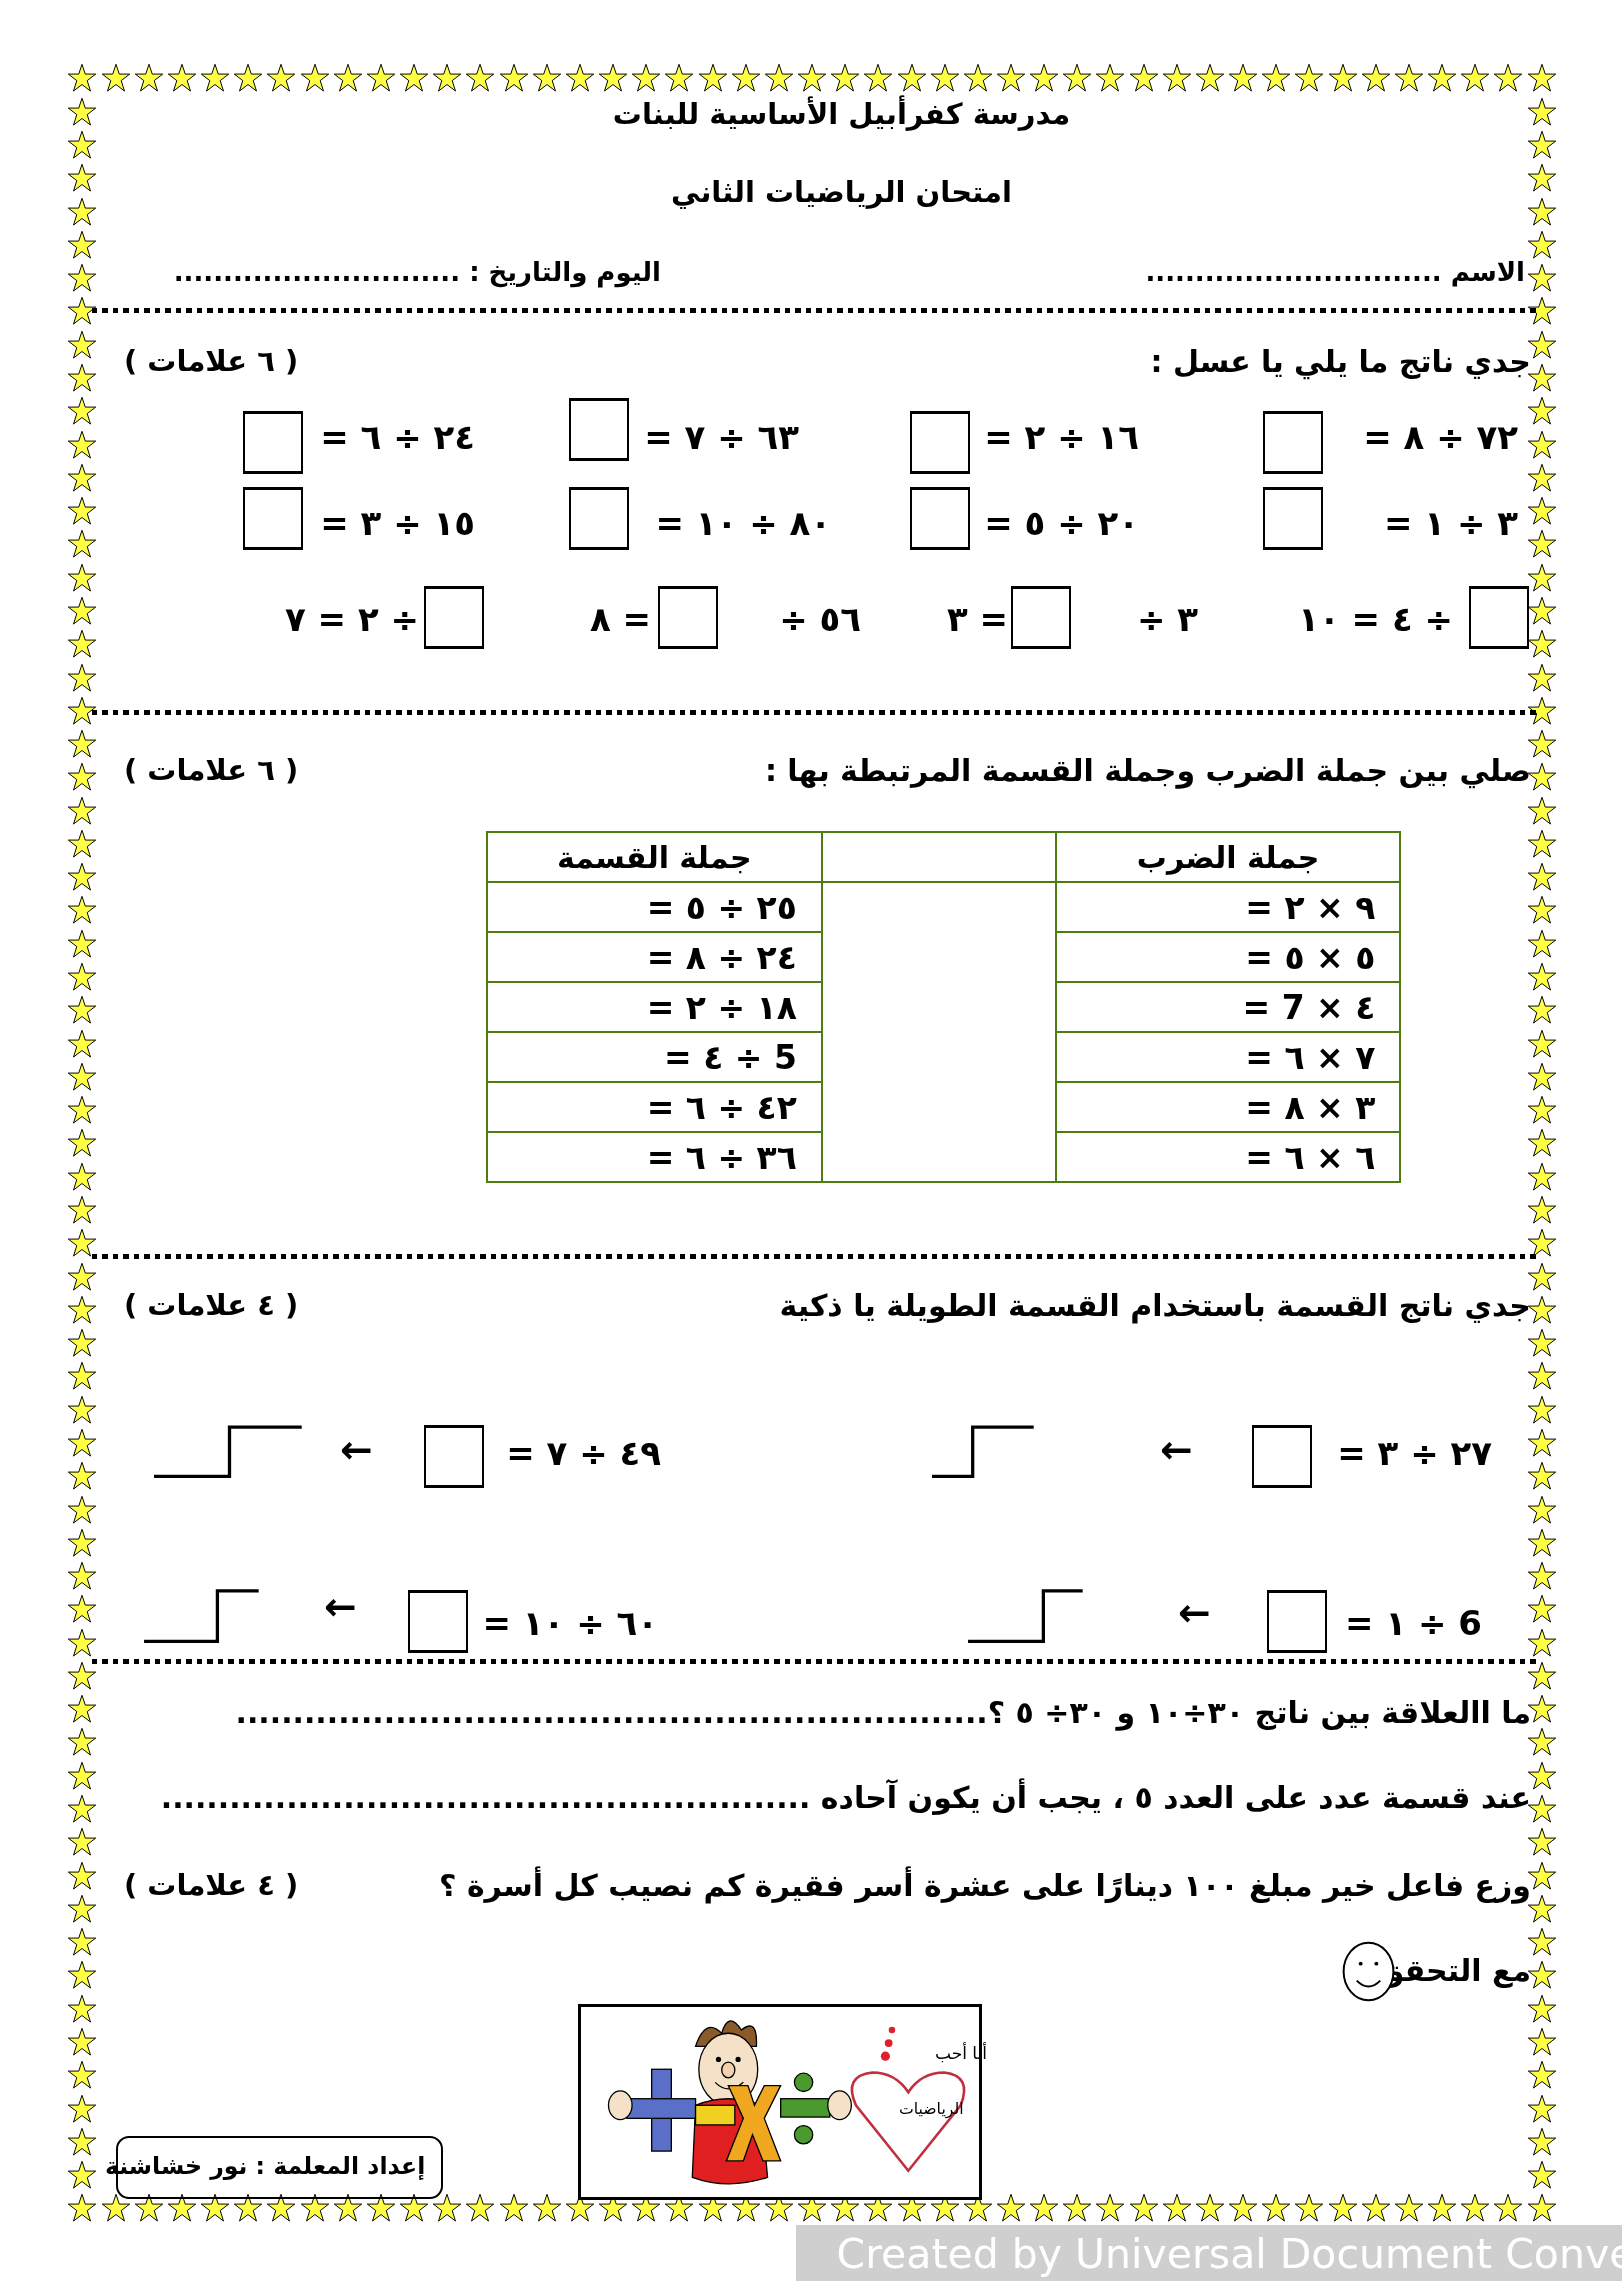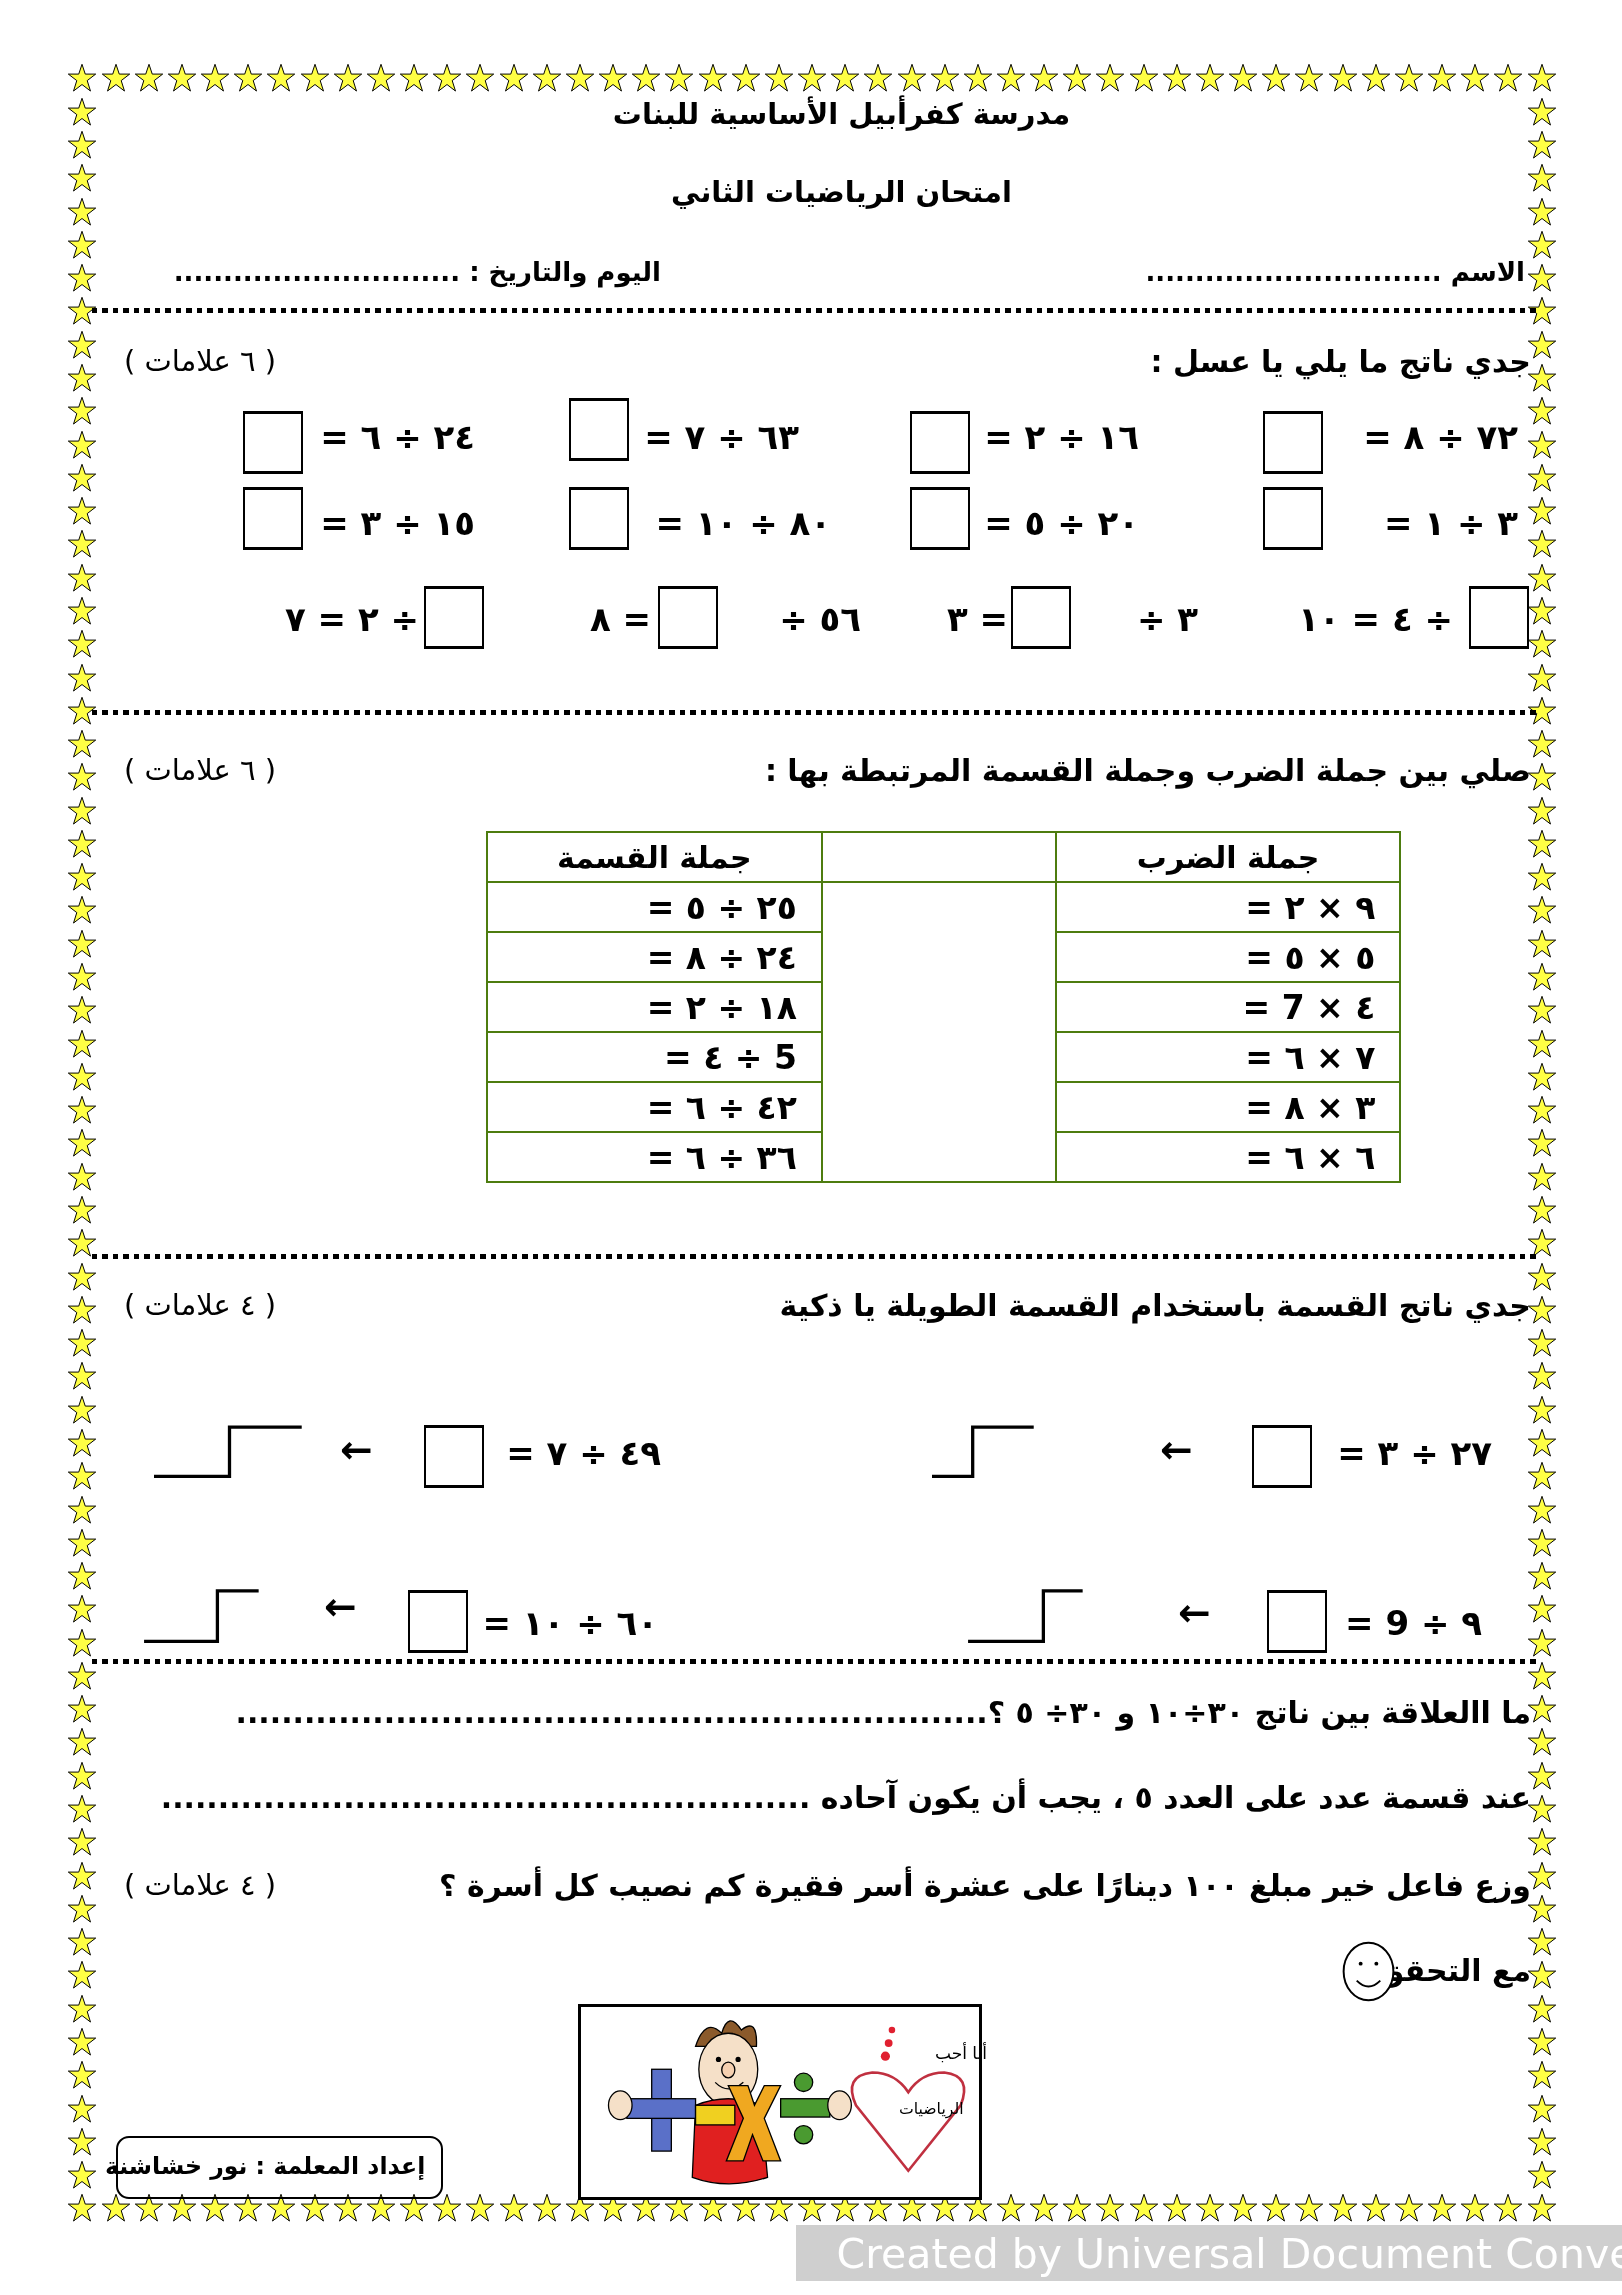--- a/index.html
+++ b/index.html
@@ -9,21 +9,21 @@
   .star { position:absolute; width:30px; height:30px; }
   .rtl { direction:rtl; unicode-bidi:embed; }
   .title { font-weight:bold; font-size:29px; text-align:center; }
   .bold { font-weight:bold; }
   .txt { font-weight:bold; font-size:30px; white-space:nowrap; }
   .dots { letter-spacing:1.3px; font-weight:bold; }
   .divider { position:absolute; left:92px; width:1446px; height:5.2px;
              background: repeating-linear-gradient(90deg, #000 0 5.2px, transparent 5.2px 10.5px); }
   .box { position:absolute; border:2.6px solid #000; border-top-width:3.9px; border-bottom-width:3.9px; background:#fff; box-sizing:border-box; }
   .eq { position:absolute; font-weight:bold; font-size:34px; white-space:nowrap; direction:rtl; }
-  .marks { position:absolute; font-weight:normal; font-size:29px; white-space:nowrap; direction:rtl; }
+  .marks { position:absolute; font-weight:bold; font-size:29px; white-space:nowrap; direction:rtl; }
   table.match { position:absolute; border-collapse:collapse; }
   table.match td, table.match th { border:2px solid #4d7c0f; height:48px; font-weight:bold; font-size:33px; direction:rtl; text-align:right; padding:0 23.6px; }
   table.match th { font-size:30px; text-align:center; }
   .step { position:absolute; }
   .arrow { position:absolute; font-size:39px; font-weight:bold; }
   .footer-box { position:absolute; border:2.6px solid #000; border-radius:13px; box-sizing:border-box; }
   .watermark { position:absolute; background:#cfcfcf; color:#fff; font-family:"DejaVu Sans", sans-serif; }
 </style>
 </head>
 <body>
@@ -786,21 +786,21 @@
 
 <div class="eq" style="right:962px;top:1433px;">٤٩ ÷ ٧ =</div>
 <div class="box" style="left:424px;top:1425px;width:60px;height:63px;"></div>
 <div class="arrow" style="left:340px;top:1427px;">←</div>
 <div class="step" style="left:154px;top:1425px;width:151px;height:54px;">
   <svg width="151" height="54" viewBox="0 0 230 82">
       <polyline points="0,78 115,78 115,3 225,3" fill="none" stroke="#000" stroke-width="5"></polyline>
     </svg>
 </div>
 
-<div class="eq" style="right:141px;top:1603px;">٩ ÷ 9 =</div>
+<div class="eq" style="right:141px;top:1603px;">6 ÷ ١ =</div>
 <div class="box" style="left:1267px;top:1590px;width:60px;height:63px;"></div>
 <div class="arrow" style="left:1178px;top:1590px;">←</div>
 <div class="step" style="left:968px;top:1589px;width:118px;height:55px;">
   <svg width="118" height="55" viewBox="0 0 180 84">
       <polyline points="0,80 115,80 115,3 175,3" fill="none" stroke="#000" stroke-width="5"></polyline>
     </svg>
 </div>
 
 <div class="eq" style="right:965px;top:1603px;">٦٠ ÷ ١٠ =</div>
 <div class="box" style="left:408px;top:1590px;width:60px;height:63px;"></div>

